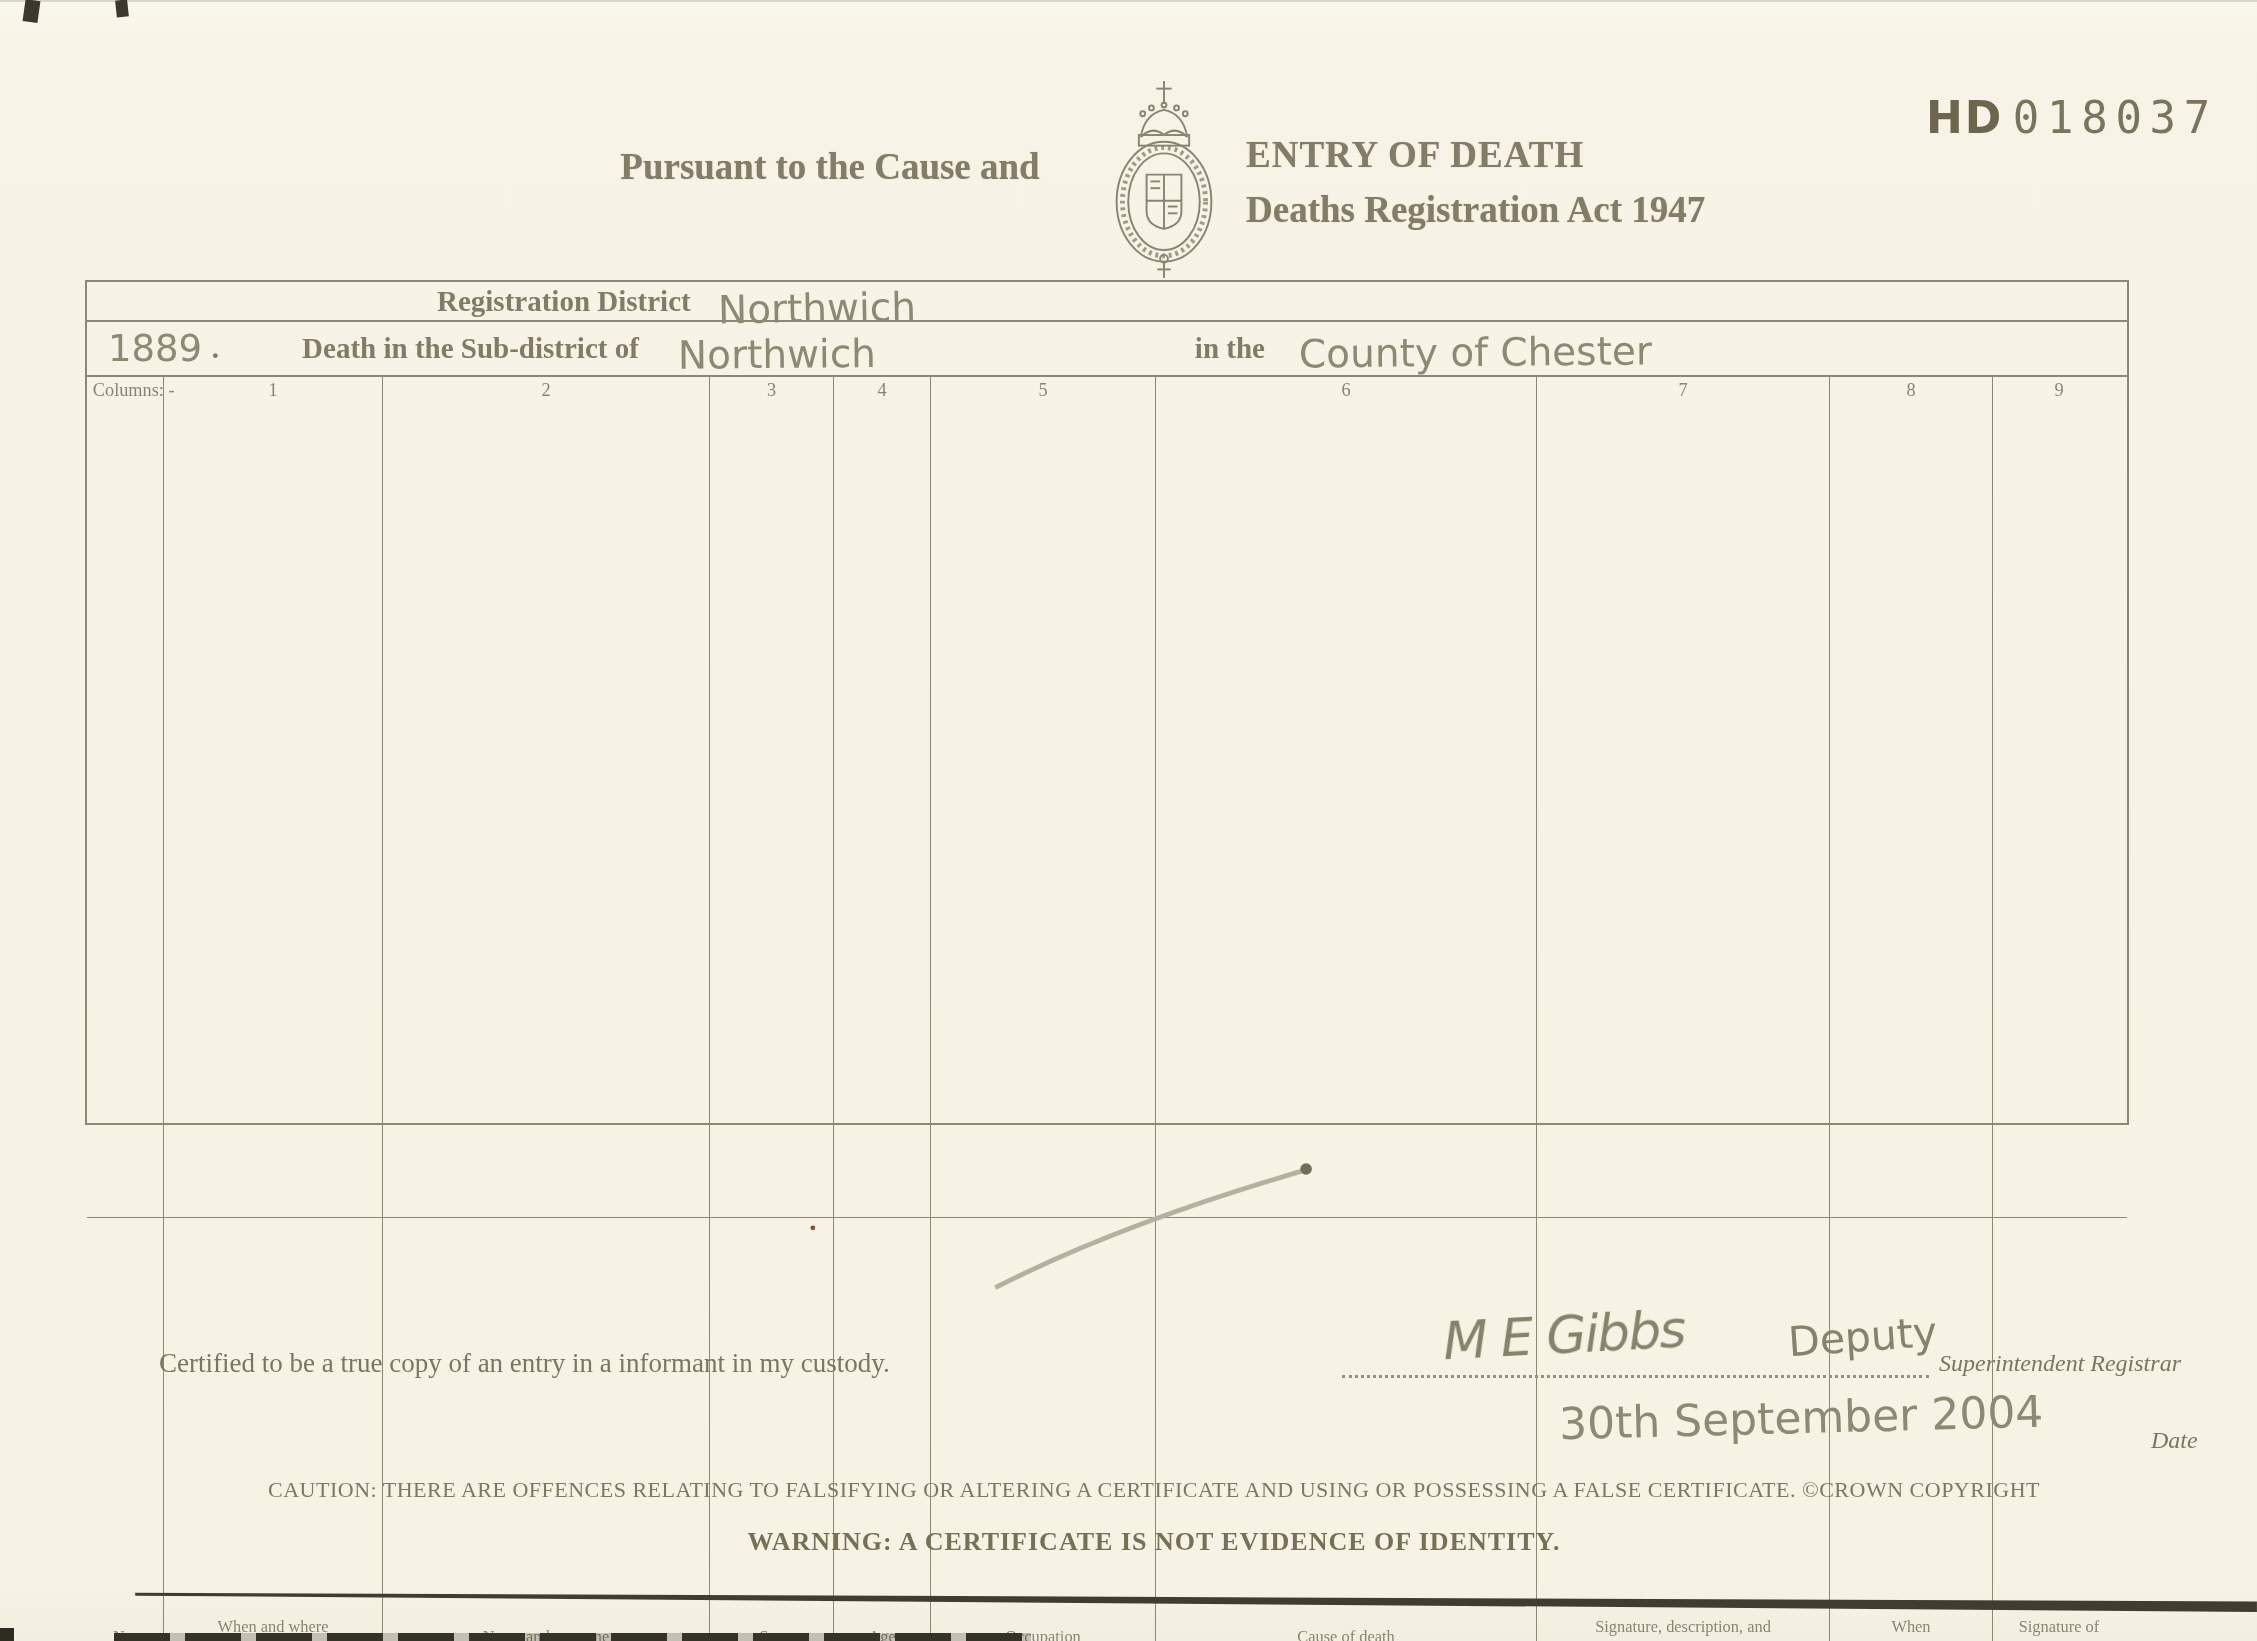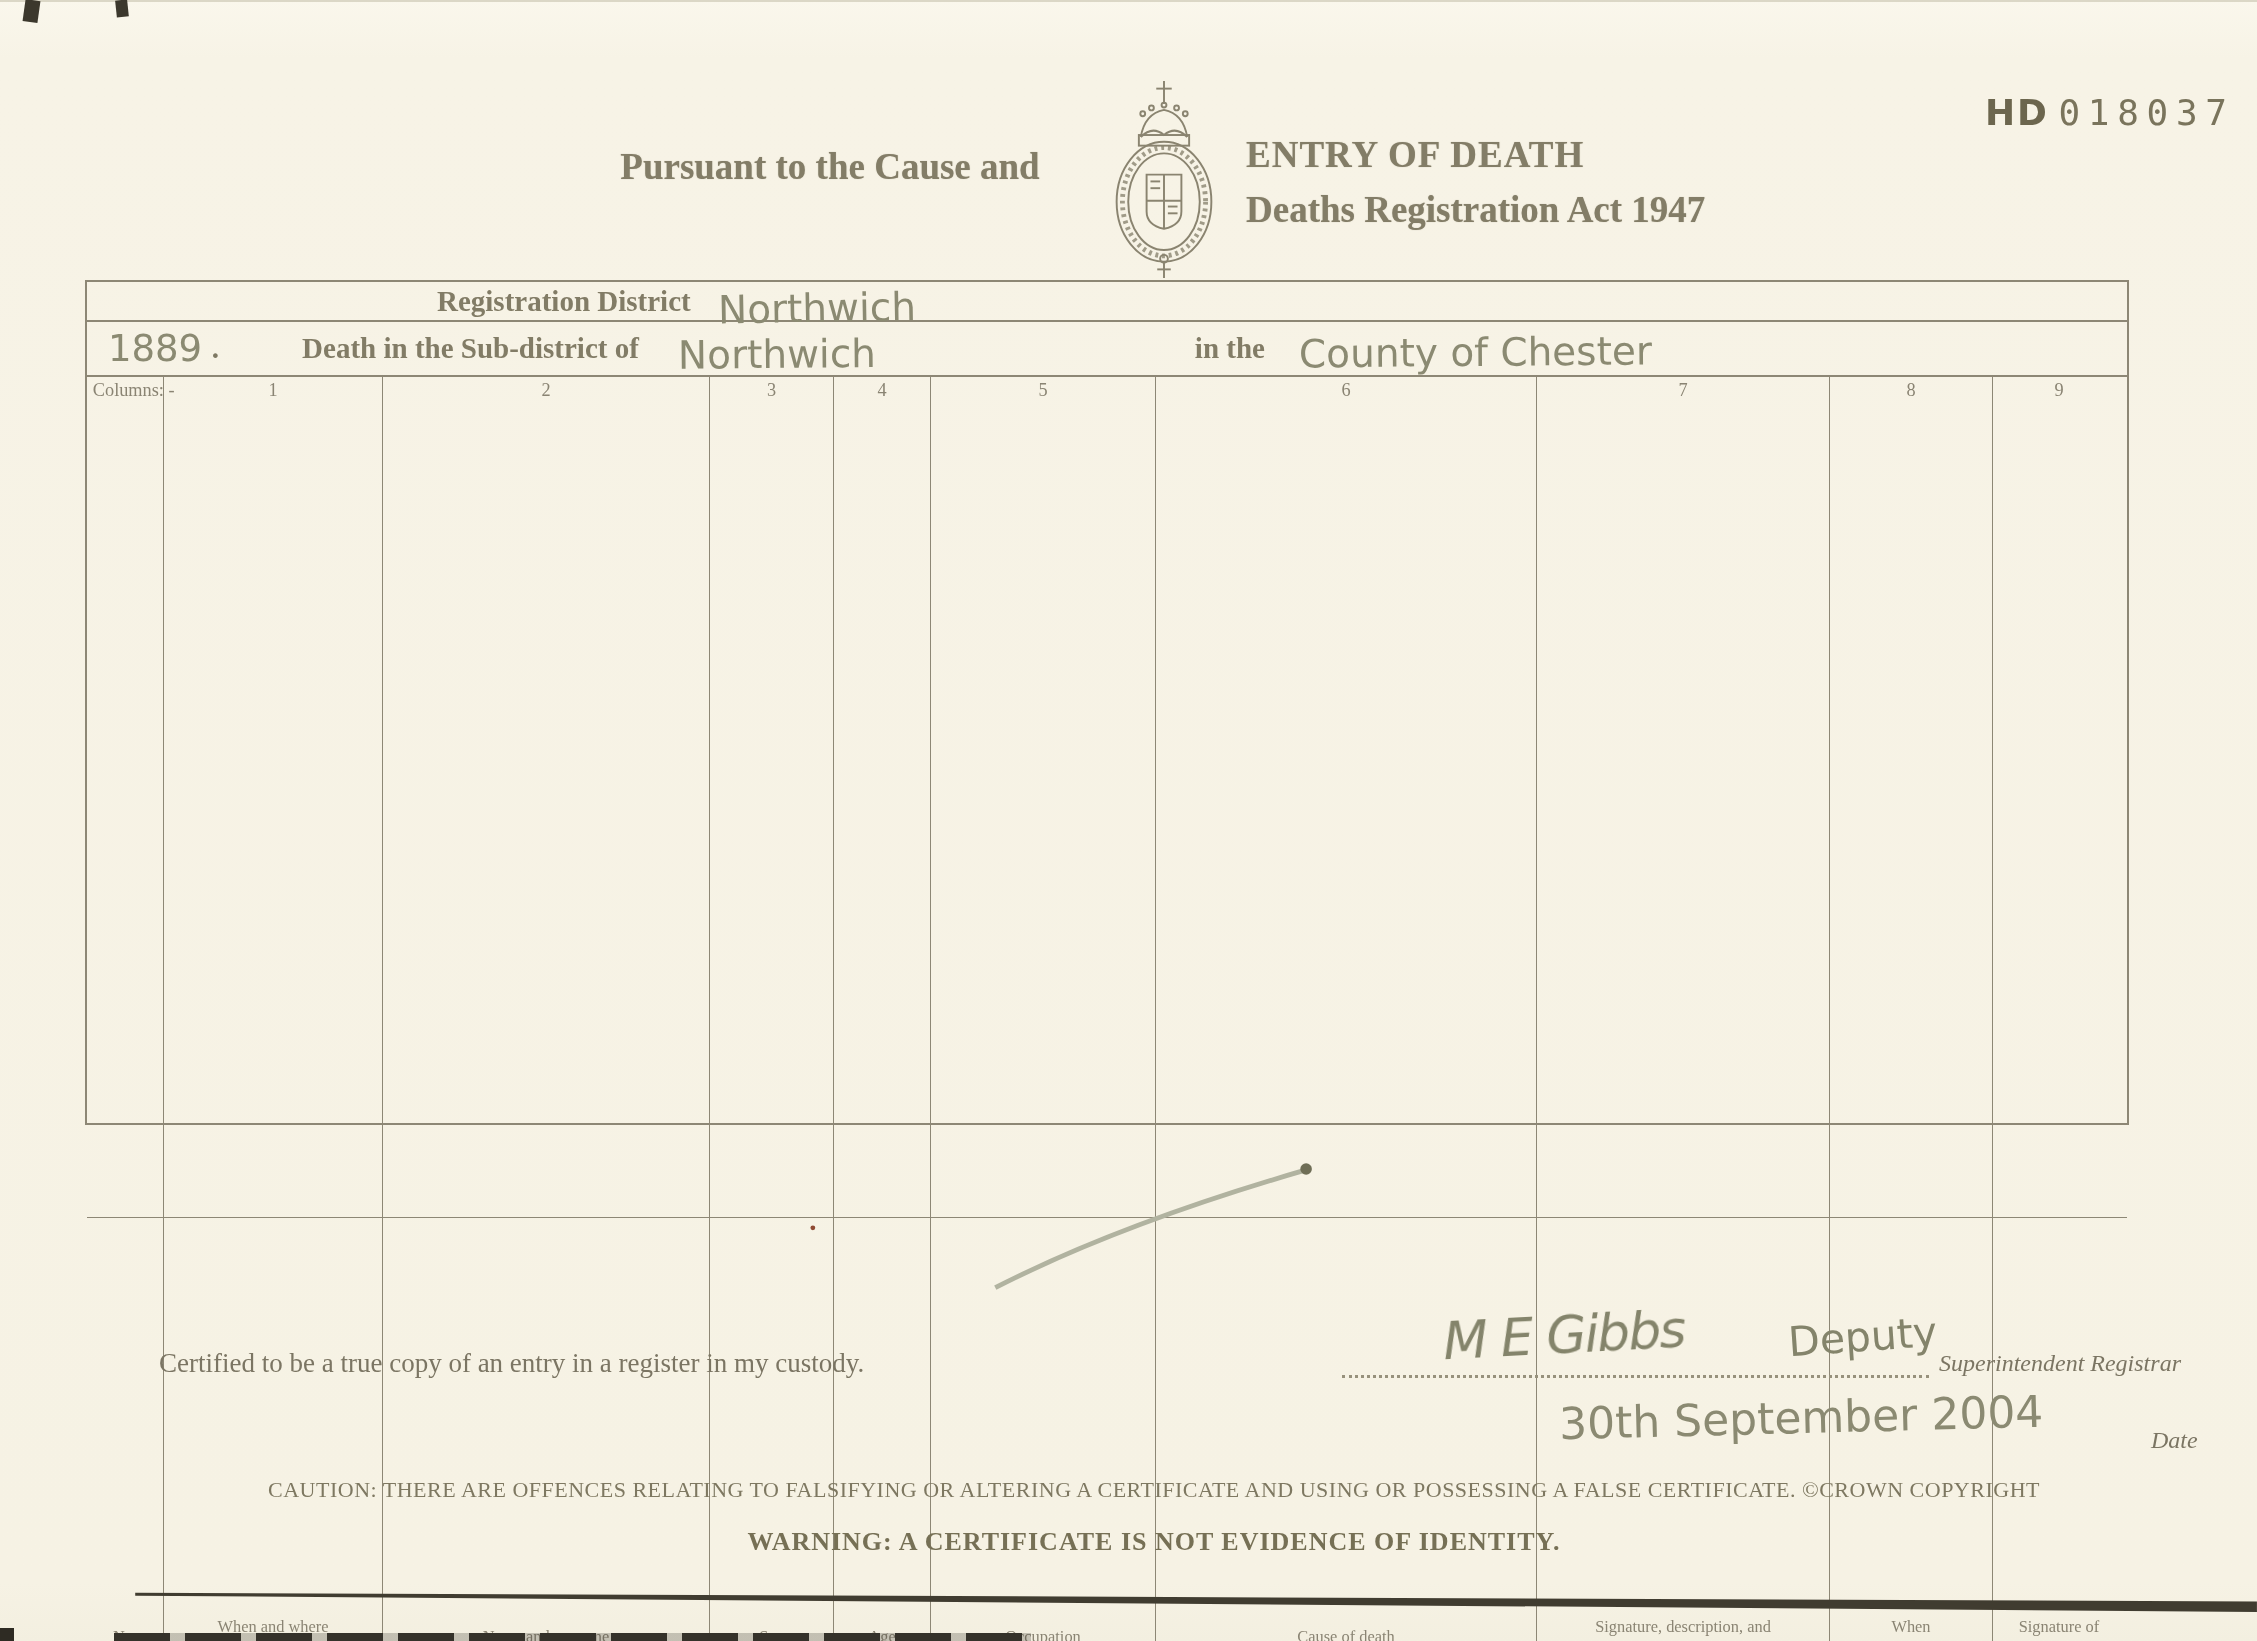--- a/index.html
+++ b/index.html
@@ -16,22 +16,22 @@
     font-family:"Liberation Serif",serif;color:var(--print);}
   
   .artifact{position:absolute;background:#3c382d;}
   .top-hairline{position:absolute;left:0;top:0;width:100%;height:1.9px;background:#c7c2ae;opacity:.6;}
   .edge-line{position:absolute;left:0;top:0;}
   .bottom-dashes{position:absolute;left:114px;top:1633px;width:917px;height:7.7px;
     background:repeating-linear-gradient(90deg,#35322a 0 56px,rgba(53,50,42,.25) 56px 71px);}
   .corner-block{position:absolute;left:0;top:1628px;width:13.5px;height:13.5px;background:#2e2b23;}
 
   
-  .serial{position:absolute;left:1985px;top:92px;font-family:"DejaVu Sans Mono",monospace;
-    font-size:36px;letter-spacing:7.7px;color:#7a745c;white-space:nowrap;}
+  .serial{position:absolute;left:1926px;top:92px;font-family:"DejaVu Sans Mono",monospace;
+    font-size:44px;letter-spacing:7.7px;color:#7a745c;white-space:nowrap;}
   .serial b{font-family:"DejaVu Sans",sans-serif;font-weight:700;color:#6c664e;letter-spacing:1.9px;margin-right:9.7px;}
 
   
   .head-left{position:absolute;left:579px;top:133px;width:502px;text-align:center;}
   .head-right{position:absolute;left:1246px;top:133px;width:541px;text-align:left;}
   .head-l1{font-size:37px;font-weight:700;letter-spacing:1px;color:#837d67;text-shadow:0 0 1px rgba(130,124,100,.5);}
   .head-l2{font-size:37px;font-weight:700;margin-top:11.6px;color:#837d67;text-shadow:0 0 1px rgba(130,124,100,.5);}
   .crest{position:absolute;left:1106px;top:75px;}
 
   
@@ -167,21 +167,21 @@
     </div>
 
   </div>
 
   <svg class="squiggle" width="2257" height="1641" viewBox="0 0 2338 1700" style="pointer-events:none;">
     <path d="M1031,1334 Q1160,1268 1353,1212" stroke="#b1b3a0" stroke-width="5" fill="none"></path>
     <circle cx="1353" cy="1211" r="6" fill="#6f6e56"></circle>
     <circle cx="842" cy="1272" r="2.5" fill="#8f4a33"></circle>
   </svg>
 
-  <div class="certified">Certified to be a true copy of an entry in a register in my custody.</div>
+  <div class="certified">Certified to be a true copy of an entry in a informant in my custody.</div>
   <div class="dotline"></div>
   <div class="sig hw">M E Gibbs</div>
   <div class="deputy hw">Deputy</div>
   <div class="suplabel">Superintendent Registrar</div>
   <div class="datehw hw">30th September 2004</div>
   <div class="datelabel">Date</div>
   <div class="caution">CAUTION: THERE ARE OFFENCES RELATING TO FALSIFYING OR ALTERING A CERTIFICATE AND USING OR POSSESSING A FALSE CERTIFICATE. ©CROWN COPYRIGHT</div>
   <div class="warning">WARNING: A CERTIFICATE IS NOT EVIDENCE OF IDENTITY.</div>
 
   <svg class="edge-line" width="2257" height="1641" viewBox="0 0 2338 1700" style="pointer-events:none;">

